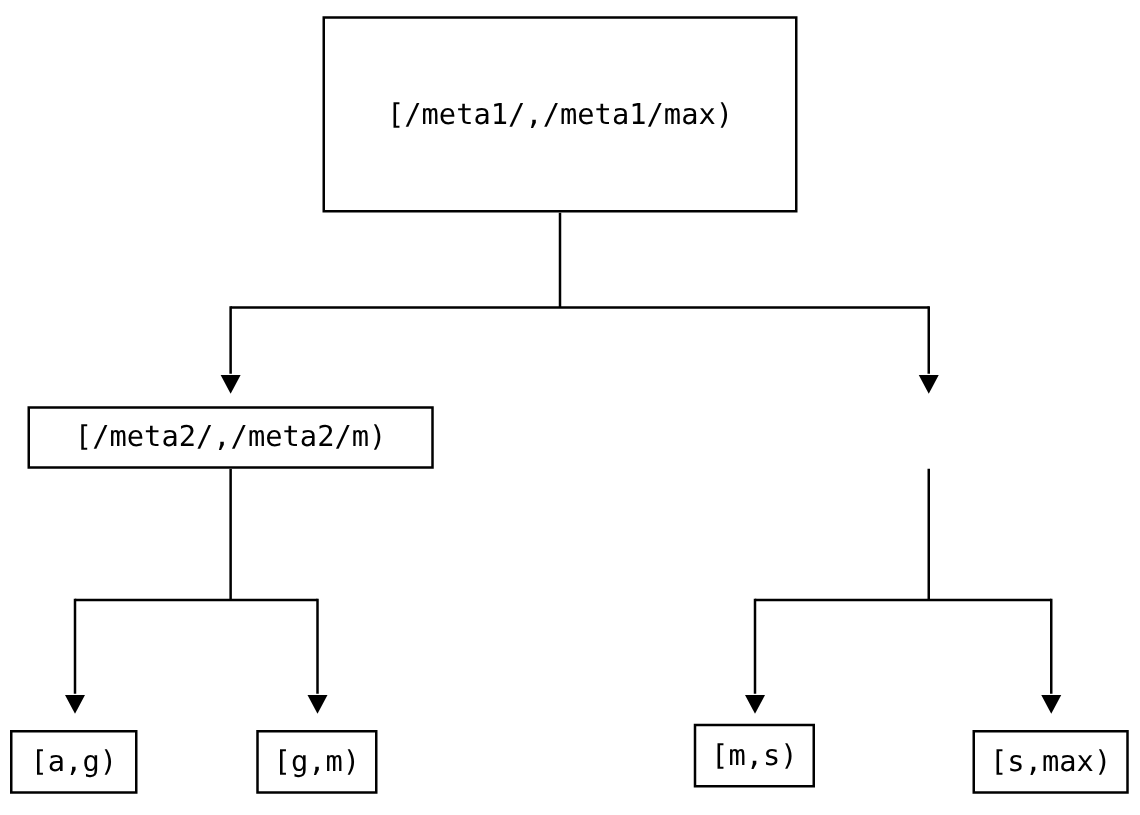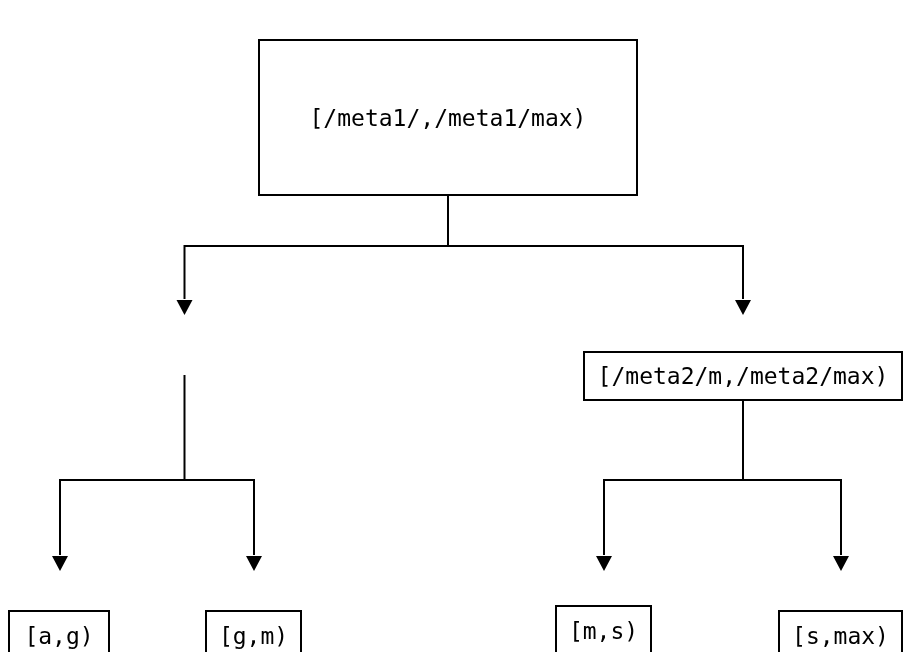--- a/index.html
+++ b/index.html
@@ -26,21 +26,20 @@
     position: absolute;
     box-sizing: border-box;
     border: 2px solid #000000;
     background: #ffffff;
     display: flex;
     align-items: center;
     justify-content: center;
     font-size: 23px;
     color: #000000;
     white-space: nowrap;
-    margin-top: 26px;
   }
   .node-root  { left: 258px; top: 13px;  width: 380px; height: 157px; }
   .node-left  { left: 22px;  top: 325px; width: 325px; height: 50px; }
   .node-right { left: 583px; top: 325px; width: 320px; height: 50px; }
   .node-leaf-ag   { left: 8px;   top: 584px; width: 102px; height: 51px; justify-content: center; }
   .node-leaf-gm   { left: 205px; top: 584px; width: 97px;  height: 51px; justify-content: center; }
   .node-leaf-ms   { left: 555px; top: 579px; width: 97px;  height: 51px; }
   .node-leaf-smax { left: 778px; top: 584px; width: 125px; height: 51px; }
   .edge-line {
     stroke: #000000;
@@ -78,24 +77,24 @@
     <line class="edge-line" x1="604" y1="479" x2="604" y2="555"></line>
     <line class="edge-line" x1="841" y1="479" x2="841" y2="555"></line>
     <polygon class="arrowhead" points="596,556 612,556 604,571"></polygon>
     <polygon class="arrowhead" points="833,556 849,556 841,571"></polygon>
   </svg>
 
   <div class="tree-node node-root">
     <span>[/meta1/,/meta1/max)</span>
   </div>
 
+  <div class="tree-node node-left">
+    <span>[/meta2/,/meta2/m)</span>
+  </div>
 
-  <div class="tree-node node-right">
-    <span>[/meta2/m,/meta2/max)</span>
-  </div>
 
   <div class="tree-node node-leaf-ag">
     <span>[a,g)</span>
   </div>
 
   <div class="tree-node node-leaf-gm">
     <span>[g,m)</span>
   </div>
 
   <div class="tree-node node-leaf-ms">

